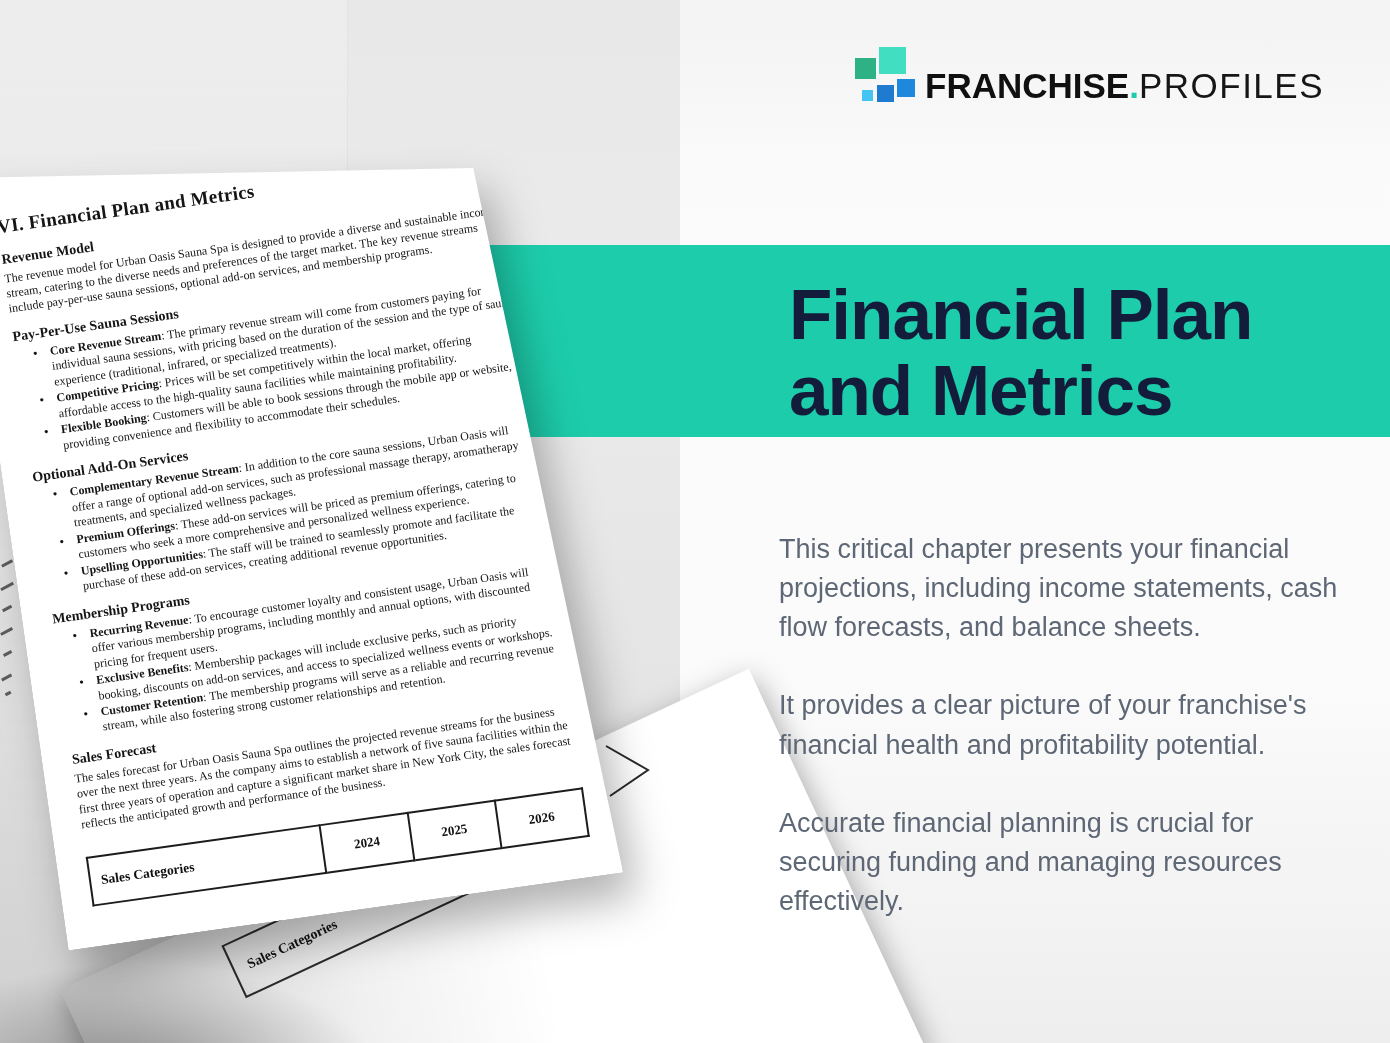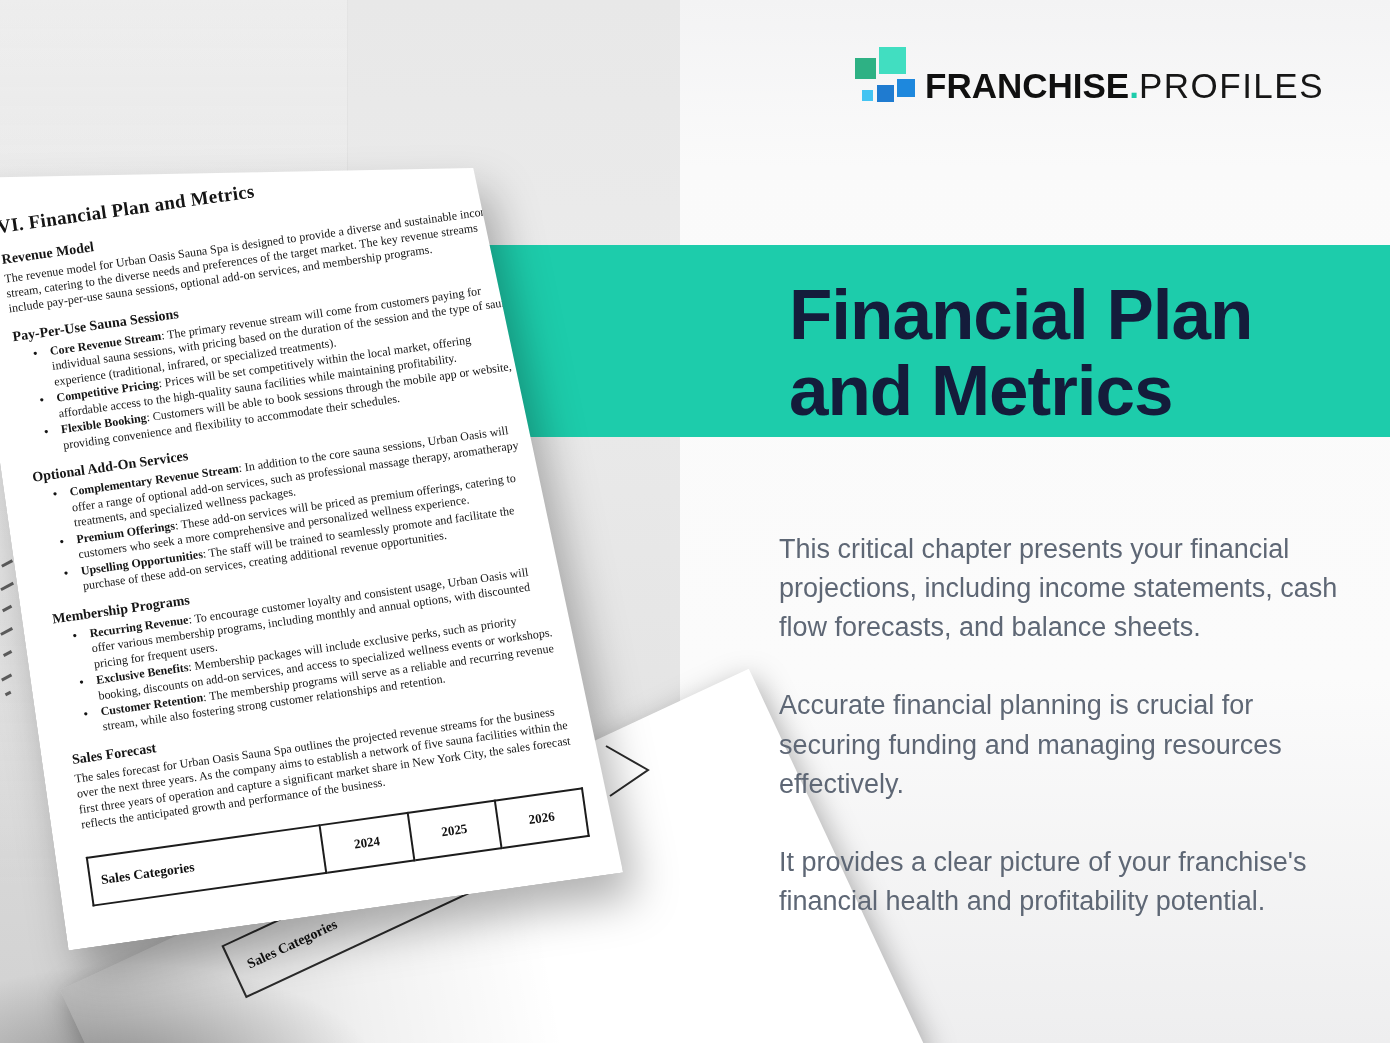--- a/index.html
+++ b/index.html
@@ -174,17 +174,17 @@
       <div class="sq-blued"></div>
       <div class="sq-light"></div>
     </div>
     <div class="logo-text">
       <span class="logo-bold">FRANCHISE</span><span class="logo-dot">.</span><span class="logo-light">PROFILES</span>
     </div>
   </div>
 
   <div class="intro">
     <p>This critical chapter presents your financial projections, including income statements, cash flow forecasts, and balance sheets.</p>
+    <p>It provides a clear picture of your franchise's financial health and profitability potential.</p>
     <p>Accurate financial planning is crucial for securing funding and managing resources effectively.</p>
-    <p>It provides a clear picture of your franchise's financial health and profitability potential.</p>
   </div>
 
 </div>
 
 </body></html>

